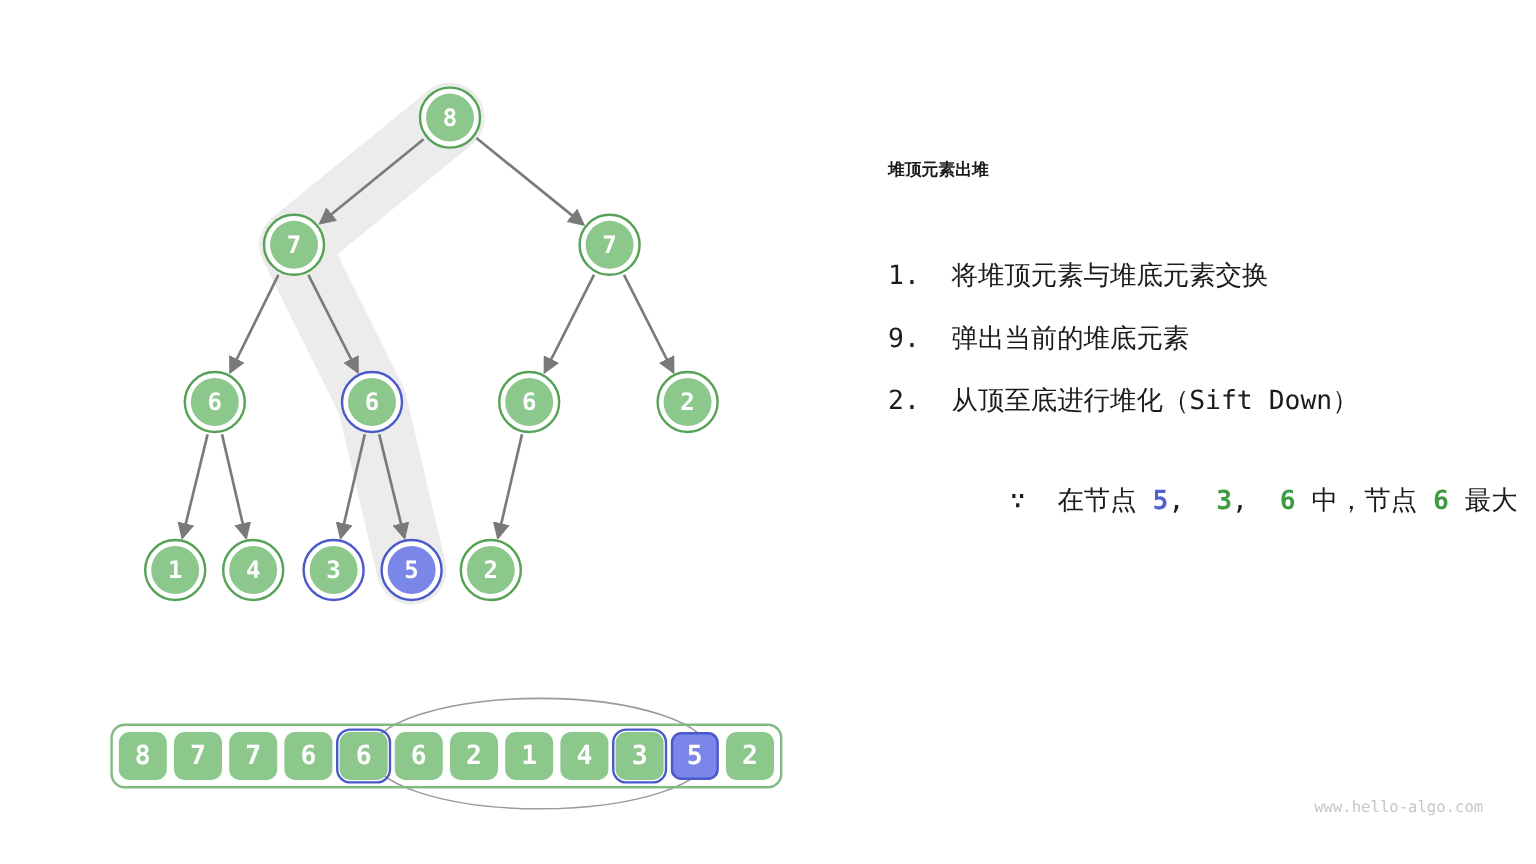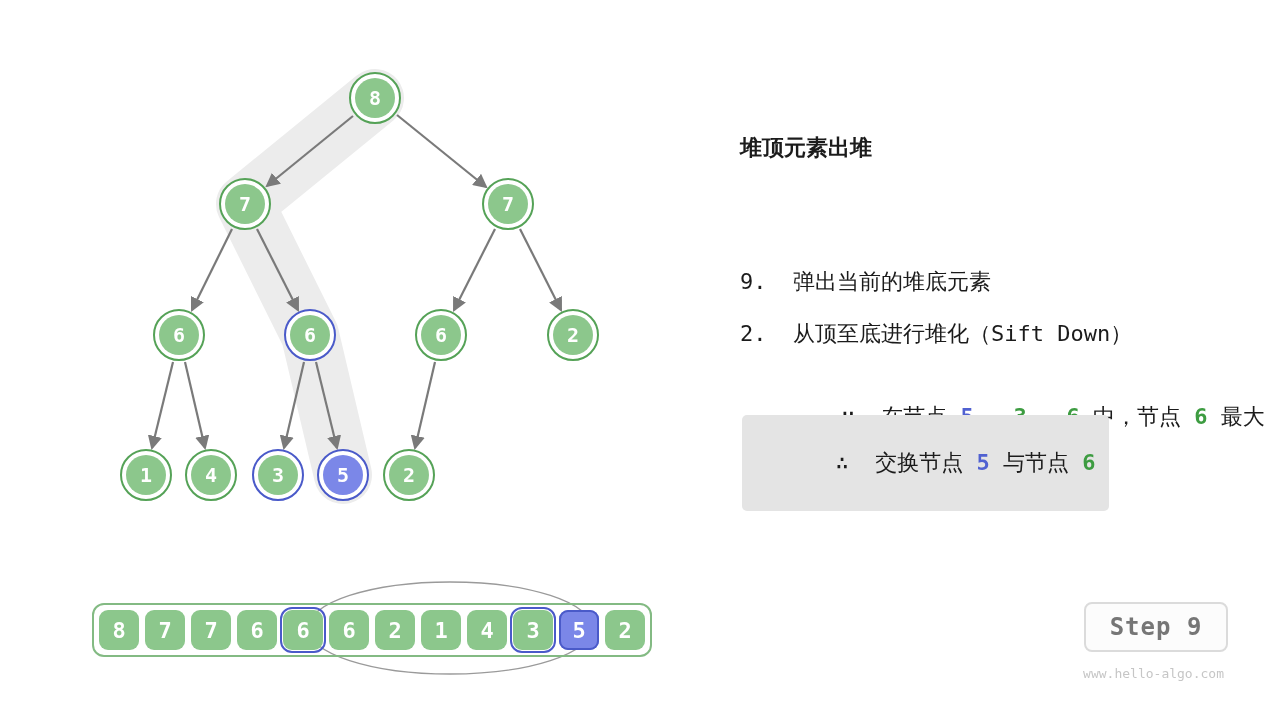--- a/index.html
+++ b/index.html
@@ -33,21 +33,21 @@
     width:40px;height:40px;border-radius:9px;background:#8CC78C;color:#fff;
     display:flex;align-items:center;justify-content:center;
     font-family:"DejaVu Sans Mono",monospace;font-weight:bold;font-size:22px;
   }
   .cell.blue-ring{outline:2px solid #4A5AC9;outline-offset:1px;}
   .cell.blue-fill{background:#7B87E8;box-shadow:inset 0 0 0 2px #4A5AC9;}
 
   
   .panel{position:absolute;left:740px;top:133px;width:530px;height:340px;
     font-family:"DejaVu Sans Mono","DejaVu Sans",monospace;color:#1b1b1b;}
-  .panel .title{position:absolute;left:0;top:0;font-size:22px;font-weight:bold;white-space:pre;}
+  .panel .title{position:absolute;left:0;top:0;font-size:14px;font-weight:bold;white-space:pre;}
   .panel .line{position:absolute;left:0;font-size:22px;white-space:pre;}
   .panel .step-1{top:82px;}
   .panel .step-2{top:134px;}
   .panel .step-3{top:186px;}
   .panel .because{top:244px;left:22px;}
   .panel .therefore{
     top:282px;left:2px;background:#E4E4E4;border-radius:5px;padding:8px 14px;
   }
   .num-blue{color:#5061D1;font-weight:bold;}
   .num-green{color:#3D9C41;font-weight:bold;}
@@ -55,21 +55,21 @@
   
   .step-box{
     position:absolute;left:1084px;top:602px;width:140px;height:46px;
     border:2px solid #DBDBDB;border-radius:8px;background:#FCFCFC;
     display:flex;align-items:center;justify-content:center;
     font-family:"DejaVu Sans Mono",monospace;font-weight:bold;font-size:24px;
     color:#767676;letter-spacing:1px;
   }
 
   .watermark{
-    position:absolute;right:56px;top:666px;
+    position:absolute;right:44px;top:666px;
     font-family:"DejaVu Sans Mono",monospace;font-size:13px;color:#C6C6C6;
   }
 </style>
 </head>
 <body>
 
 <div class="stage">
 
   <svg class="underlay" width="1280" height="720">
     <defs>
@@ -137,44 +137,39 @@
     <div class="node blue-fill" style="left:317px;top:449px;">
         <span class="disc">5</span>
       </div>
     <div class="node" style="left:383px;top:449px;">
         <span class="disc">2</span>
       </div>
   </div>
 
   <div class="panel">
     <div class="title">堆顶元素出堆</div>
+    <div class="line step-1">1.  将堆顶元素与堆底元素交换</div>
     <div class="line step-2">9.  弹出当前的堆底元素</div>
     <div class="line step-3">2.  从顶至底进行堆化（Sift Down）</div>
     <div class="line because">
       <span>∵  在节点 </span><span class="num-blue">5</span><span>,  </span><span class="num-green">3</span><span>,  </span><span class="num-green">6</span><span> 中，节点 </span><span class="num-green">6</span><span> 最大</span>
-    </div>
-    <div class="line therefore">
-      <span>∴  交换节点 </span><span class="num-blue">5</span><span> 与节点 </span><span class="num-green">6</span>
     </div>
   </div>
 
   <div class="array">
     <div class="cell">8</div>
     <div class="cell">7</div>
     <div class="cell">7</div>
     <div class="cell">6</div>
     <div class="cell blue-ring">6</div>
     <div class="cell">6</div>
     <div class="cell">2</div>
     <div class="cell">1</div>
     <div class="cell">4</div>
     <div class="cell blue-ring">3</div>
     <div class="cell blue-fill">5</div>
     <div class="cell">2</div>
   </div>
 
-  <div class="step-box">
-    <span>Step 9</span>
-  </div>
 
   <div class="watermark">www.hello-algo.com</div>
 
 </div>
 
 </body></html>

